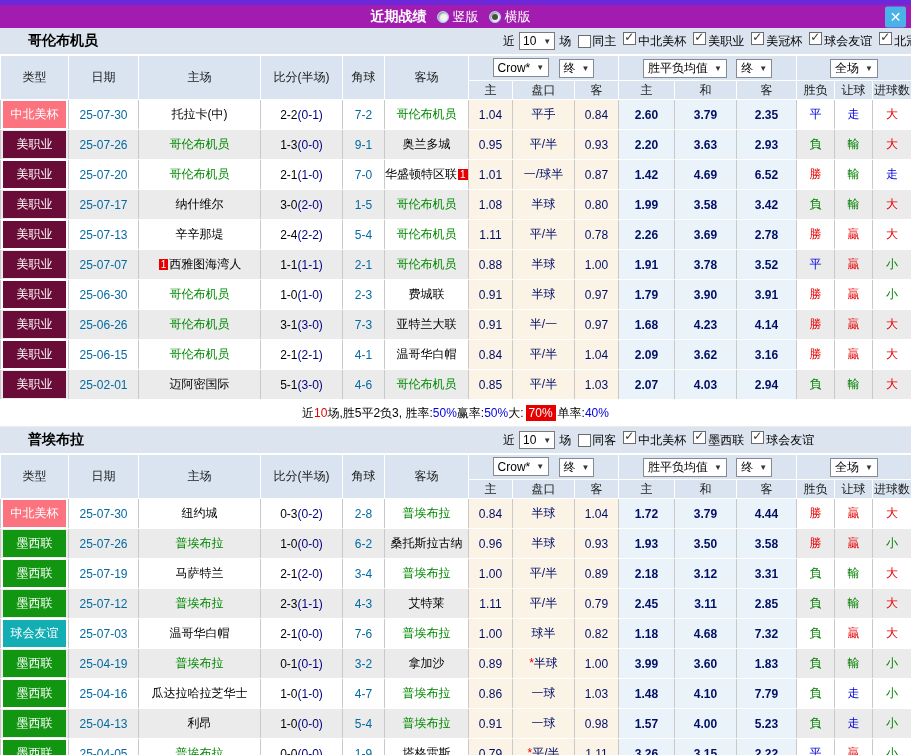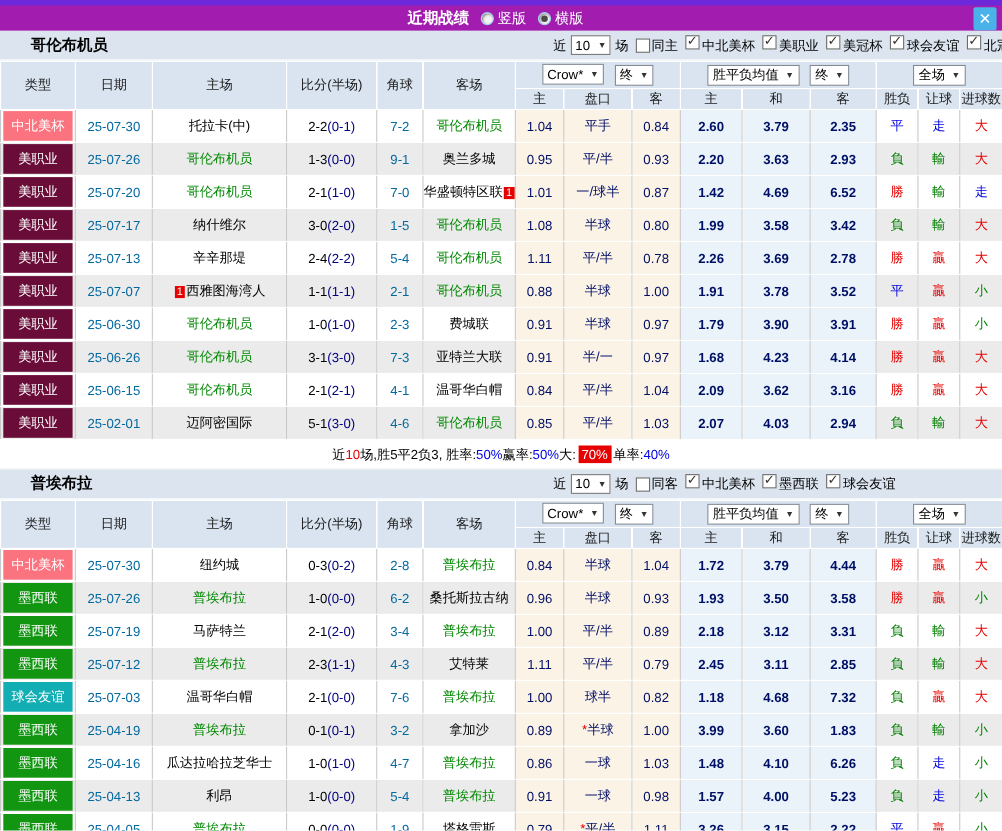--- a/index.html
+++ b/index.html
@@ -587,21 +587,21 @@
         <td class="c-date">25-04-16</td>
         <td><span class="">瓜达拉哈拉芝华士</span></td>
         <td><span class="score">1-0</span><span class="half">(1-0)</span></td>
         <td class="c-corner">4-7</td>
         <td><span class="hl">普埃布拉</span></td>
         <td class="ah">0.86</td>
         <td class="ah">一球</td>
         <td class="ah">1.03</td>
         <td class="eu">1.48</td>
         <td class="eu">4.10</td>
-        <td class="eu">6.26</td>
+        <td class="eu">7.79</td>
         <td class="flag" style="color:#008000">負</td>
         <td class="flag" style="color:#0000dd">走</td>
         <td class="flag" style="color:#008000">小</td>
       </tr>
       <tr>
         <td class="c-type">
           <div class="type-badge" style="background:#129612">墨西联</div>
         </td>
         <td class="c-date">25-04-13</td>
         <td><span class="">利昂</span></td>

